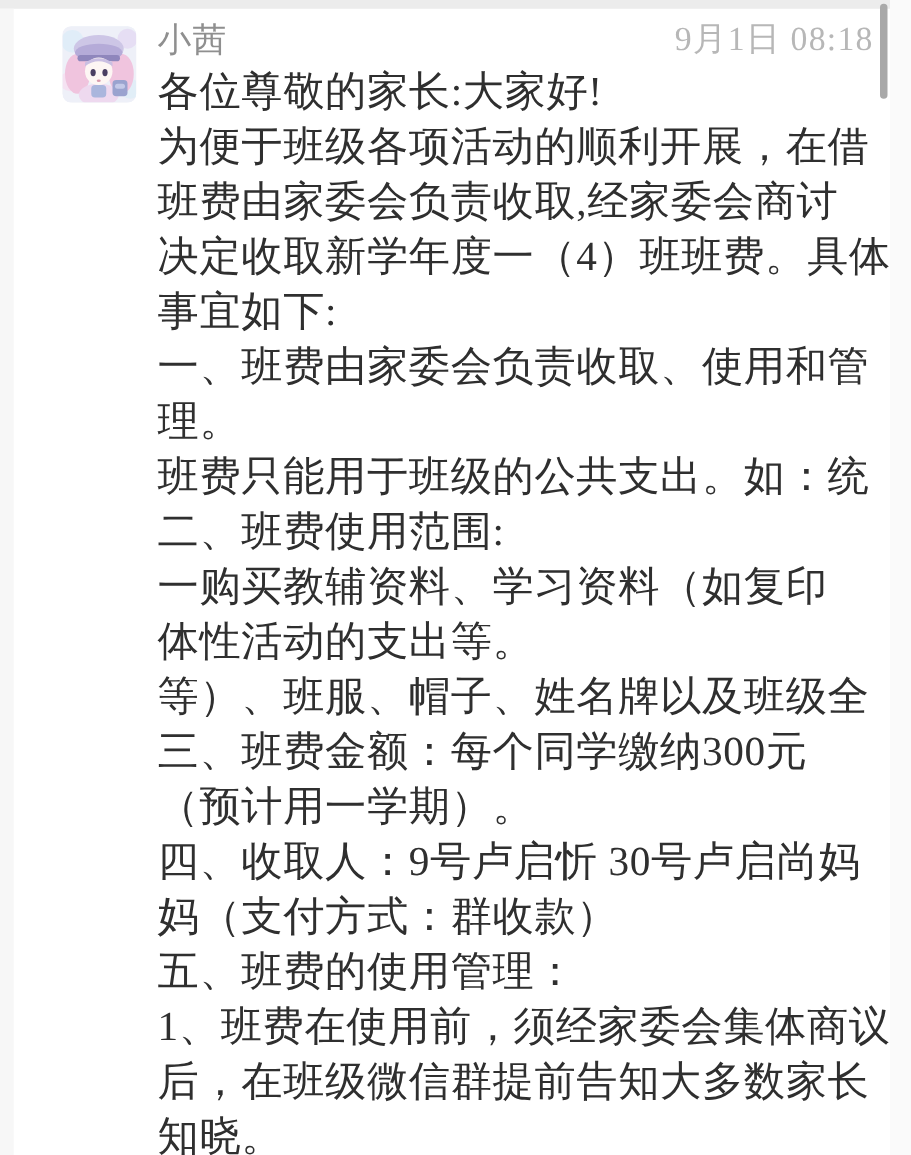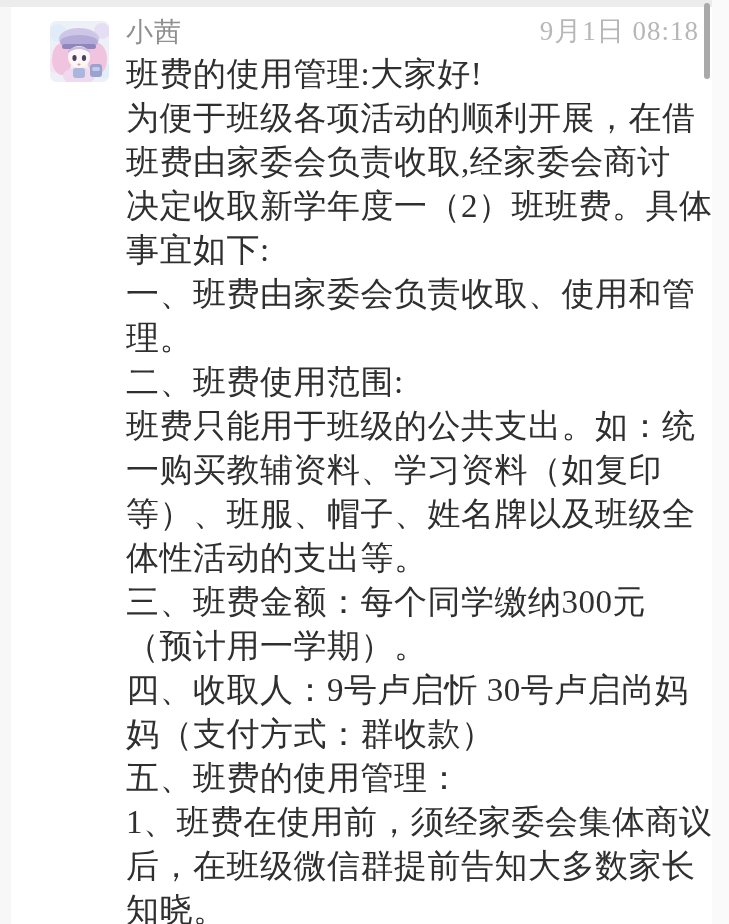--- a/index.html
+++ b/index.html
@@ -69,32 +69,32 @@
       <rect x="23" y="47" width="12" height="10" rx="3" fill="#aab6dd"></rect>
       <rect x="40" y="43" width="12" height="13" rx="3" fill="#9aa3cf"></rect>
       <rect x="42" y="46" width="8" height="4" rx="2" fill="#c3c9e8"></rect>
     </svg>
   </div>
 
   <div class="username">小茜</div>
   <div class="timestamp">9月1日 08:18</div>
 
   <div class="message">
-    <div class="line">班费的使用管理:大家好!</div>
+    <div class="line">各位尊敬的家长:大家好!</div>
     <div class="line">为便于班级各项活动的顺利开展，在借</div>
     <div class="line">班费由家委会负责收取,经家委会商讨</div>
-    <div class="line">决定收取新学年度一（2）班班费。具体</div>
+    <div class="line">决定收取新学年度一（4）班班费。具体</div>
     <div class="line">事宜如下:</div>
     <div class="line">一、班费由家委会负责收取、使用和管</div>
     <div class="line">理。</div>
+    <div class="line">班费只能用于班级的公共支出。如：统</div>
     <div class="line">二、班费使用范围:</div>
-    <div class="line">班费只能用于班级的公共支出。如：统</div>
     <div class="line">一购买教辅资料、学习资料（如复印</div>
+    <div class="line">体性活动的支出等。</div>
     <div class="line">等）、班服、帽子、姓名牌以及班级全</div>
-    <div class="line">体性活动的支出等。</div>
     <div class="line">三、班费金额：每个同学缴纳300元</div>
     <div class="line">（预计用一学期）。</div>
     <div class="line">四、收取人：9号卢启忻 30号卢启尚妈</div>
     <div class="line">妈（支付方式：群收款）</div>
     <div class="line">五、班费的使用管理：</div>
     <div class="line">1、班费在使用前，须经家委会集体商议</div>
     <div class="line">后，在班级微信群提前告知大多数家长</div>
     <div class="line">知晓。</div>
   </div>
 

